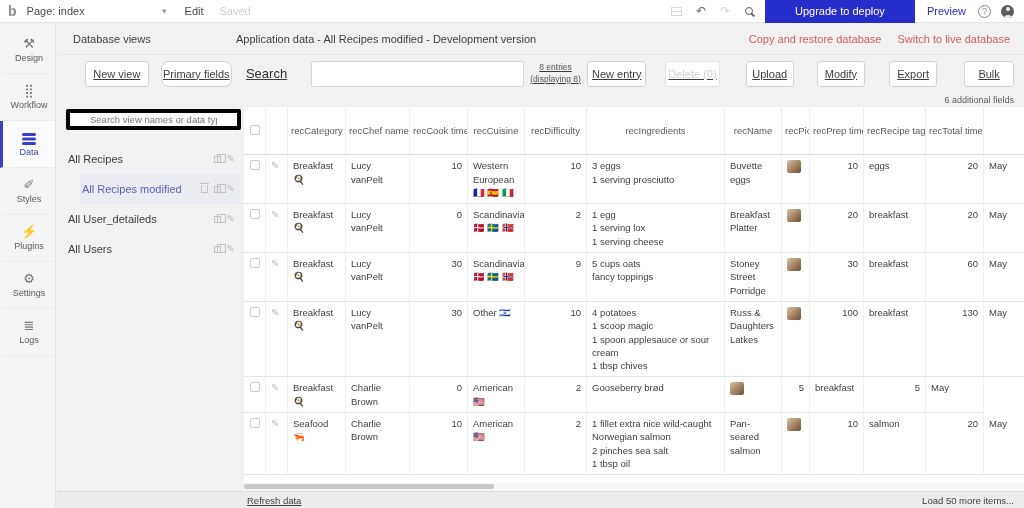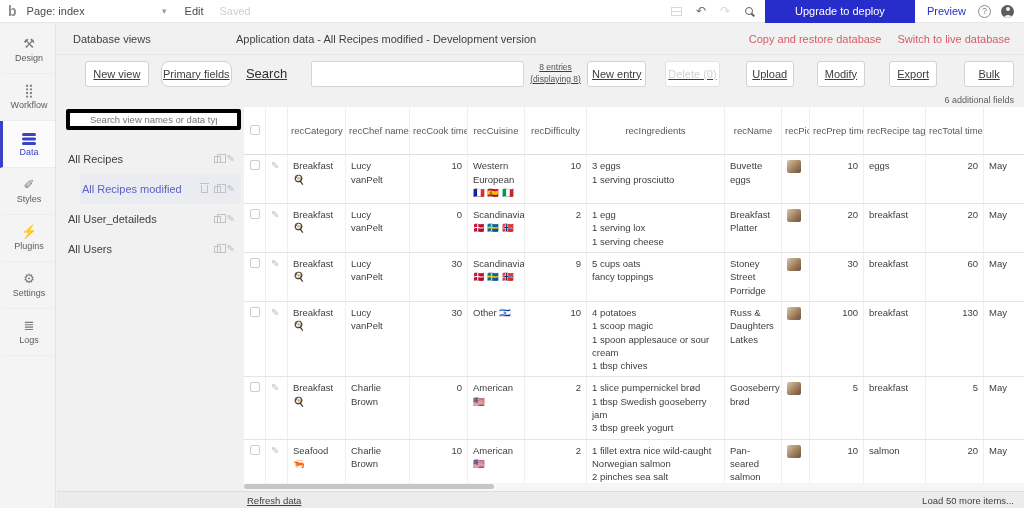--- a/index.html
+++ b/index.html
@@ -350,23 +350,20 @@
           <div class="tr">
             <div class="td">
                 <span class="checkbox"></span>
               </div>
             <div class="td"><span class="row-pencil">✎</span></div>
             <div class="td">Breakfast 🍳</div>
             <div class="td">Charlie Brown</div>
             <div class="td num">0</div>
             <div class="td">American 🇺🇸</div>
             <div class="td num">2</div>
-            <div class="td pre">1 slice pumpernickel brød
-1 tbsp Swedish gooseberry jam
-3 tbsp greek yogurt</div>
             <div class="td">Gooseberry brød</div>
             <div class="td">
                 <span class="thumb"></span>
               </div>
             <div class="td num">5</div>
             <div class="td">breakfast</div>
             <div class="td num">5</div>
             <div class="td">May</div>
           </div>
 

